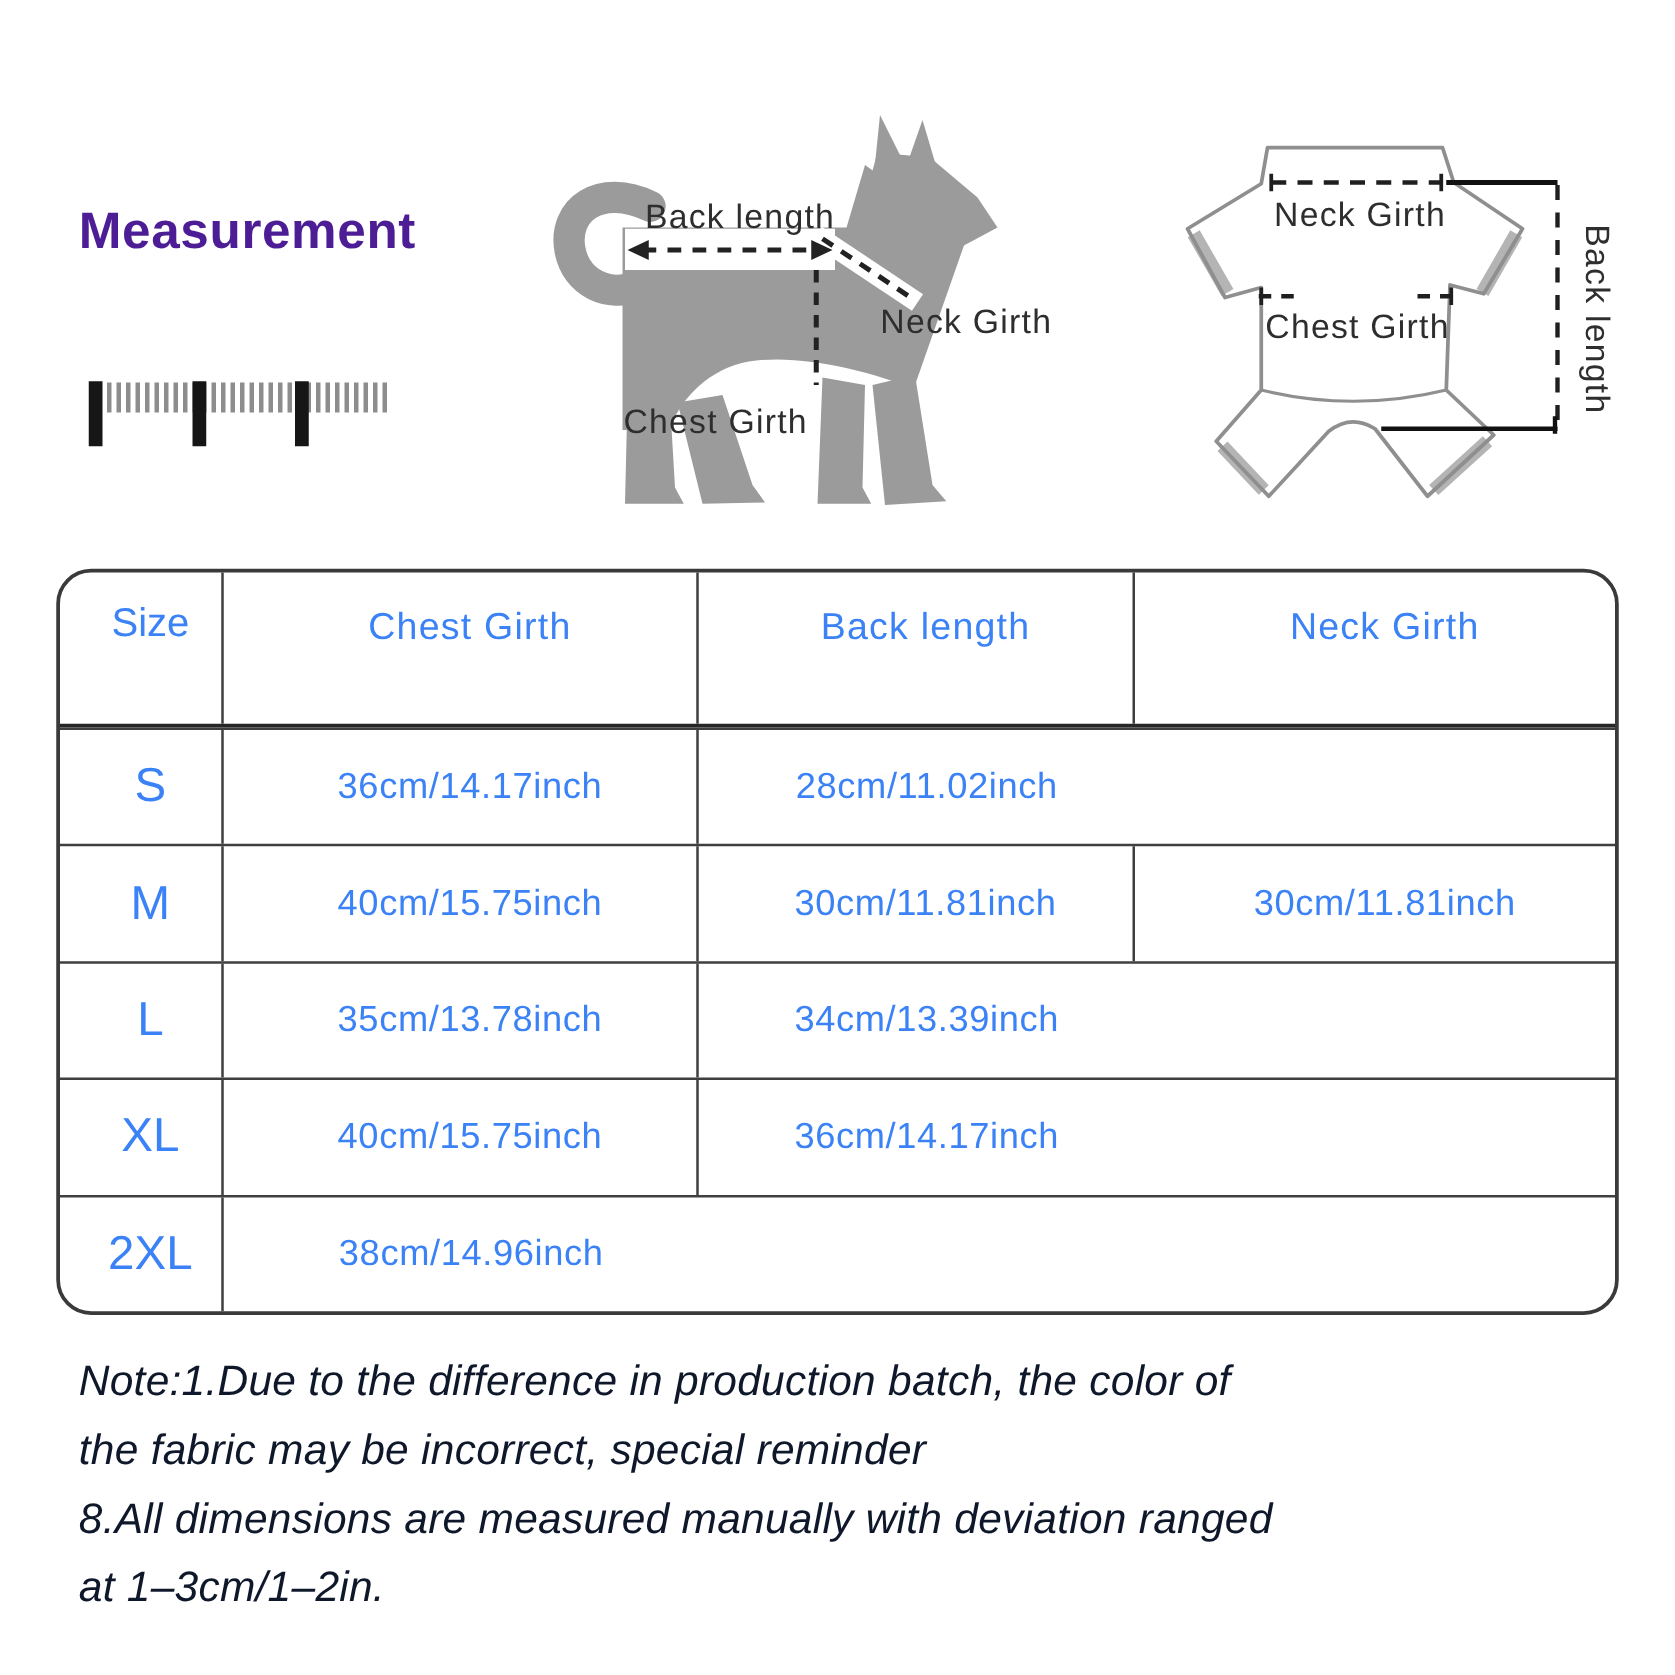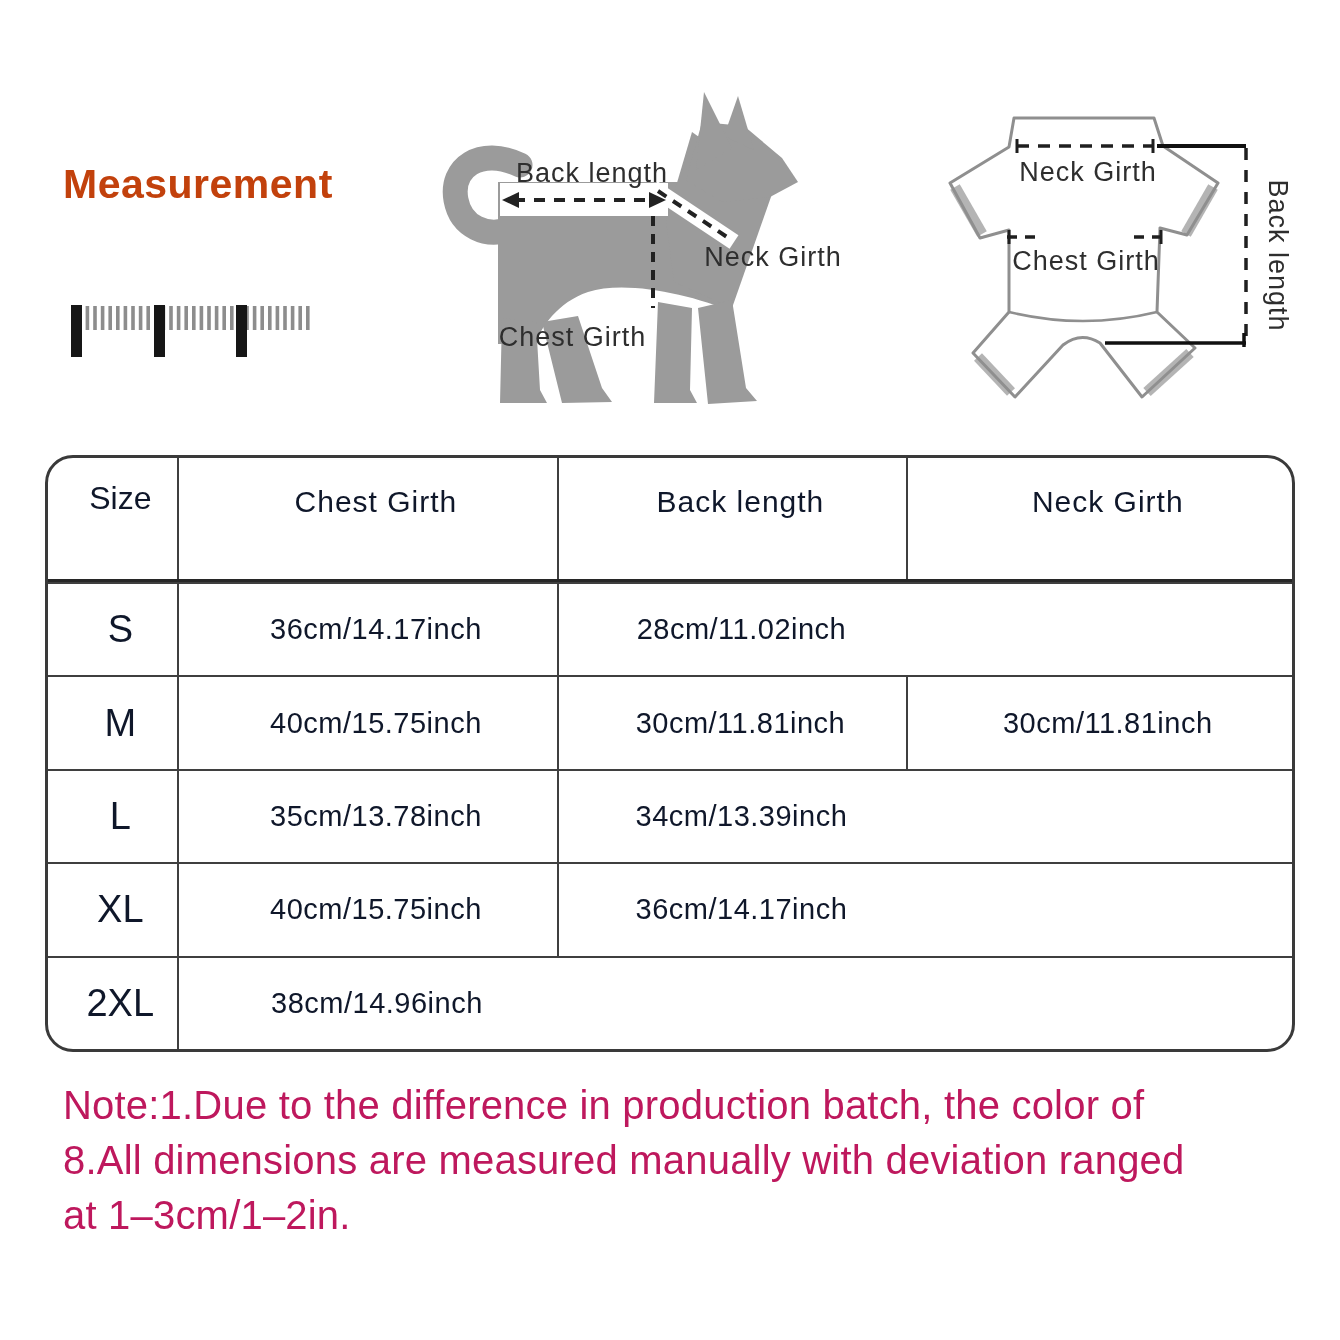--- a/index.html
+++ b/index.html
@@ -6,21 +6,21 @@
   .canvas {
     position:relative; width:1340px; height:1340px; background:#ffffff;
     font-family:"Liberation Sans","DejaVu Sans",sans-serif; color:#2a2a2a;
     overflow:hidden;
   }
   .abs { position:absolute; }
 
   
   .page-title {
     left:63px; top:160px; width:420px;
-    font-size:41px; font-weight:700; line-height:49px; color:#c2410c;
+    font-size:41px; font-weight:700; line-height:49px; color:#4c1d95;
     letter-spacing:0.5px;
   }
 
   
   .diag-label {
     font-size:27px; color:#2e2e2e; text-align:center; white-space:nowrap;
     letter-spacing:1px;
   }
 
   
@@ -30,29 +30,29 @@
     box-sizing:border-box; display:grid;
     grid-template-rows:124px repeat(5, 1fr);
     background:#fff;
   }
   .trow { display:grid; grid-template-columns:10.5% 30.6% 28% 30.9%; }
   .trow + .trow { border-top:2px solid #3f3f3f; }
   .trow.thead { border-bottom:3px solid #272727; }
   .tcell {
     display:flex; align-items:center; justify-content:center;
     border-right:2px solid #3f3f3f; box-sizing:border-box;
-    font-size:29px; color:#0f172a; letter-spacing:0.5px;padding-left:16px;
+    font-size:29px; color:#3b82f6; letter-spacing:0.5px;padding-left:16px;
   }
   .tcell:last-child { border-right:none; }
   .thead .tcell { font-size:30px; padding-bottom:34px; letter-spacing:1px; }
   .thead .tcell.size-col { font-size:32px; padding-bottom:40px; }
   .tcell.size-col { font-size:38px; letter-spacing:0; }
 
   
-  .notes { left:63px; top:1078px; width:1250px; font-size:40px; color:#be185d; }
+  .notes { left:63px; top:1078px; width:1250px; font-size:34px; color:#0f172a;font-style:italic; }
   .notes div { line-height:55px; letter-spacing:0.2px; }
 
   .rot90 { transform:rotate(90deg); }
 </style>
 </head>
 <body>
 
 <div class="canvas">
 
   <div class="abs page-title">
@@ -166,17 +166,18 @@
       <div class="tcell">36cm/14.17inch</div>
     </div>
     <div class="trow">
       <div class="tcell size-col">2XL</div>
       <div class="tcell">38cm/14.96inch</div>
     </div>
   </div>
 
   <div class="abs notes">
     <div>Note:1.Due to the difference in production batch, the color of</div>
+    <div>the fabric may be incorrect, special reminder</div>
     <div>8.All dimensions are measured manually with deviation ranged</div>
     <div>at 1–3cm/1–2in.</div>
   </div>
 
 </div>
 
 </body></html>

